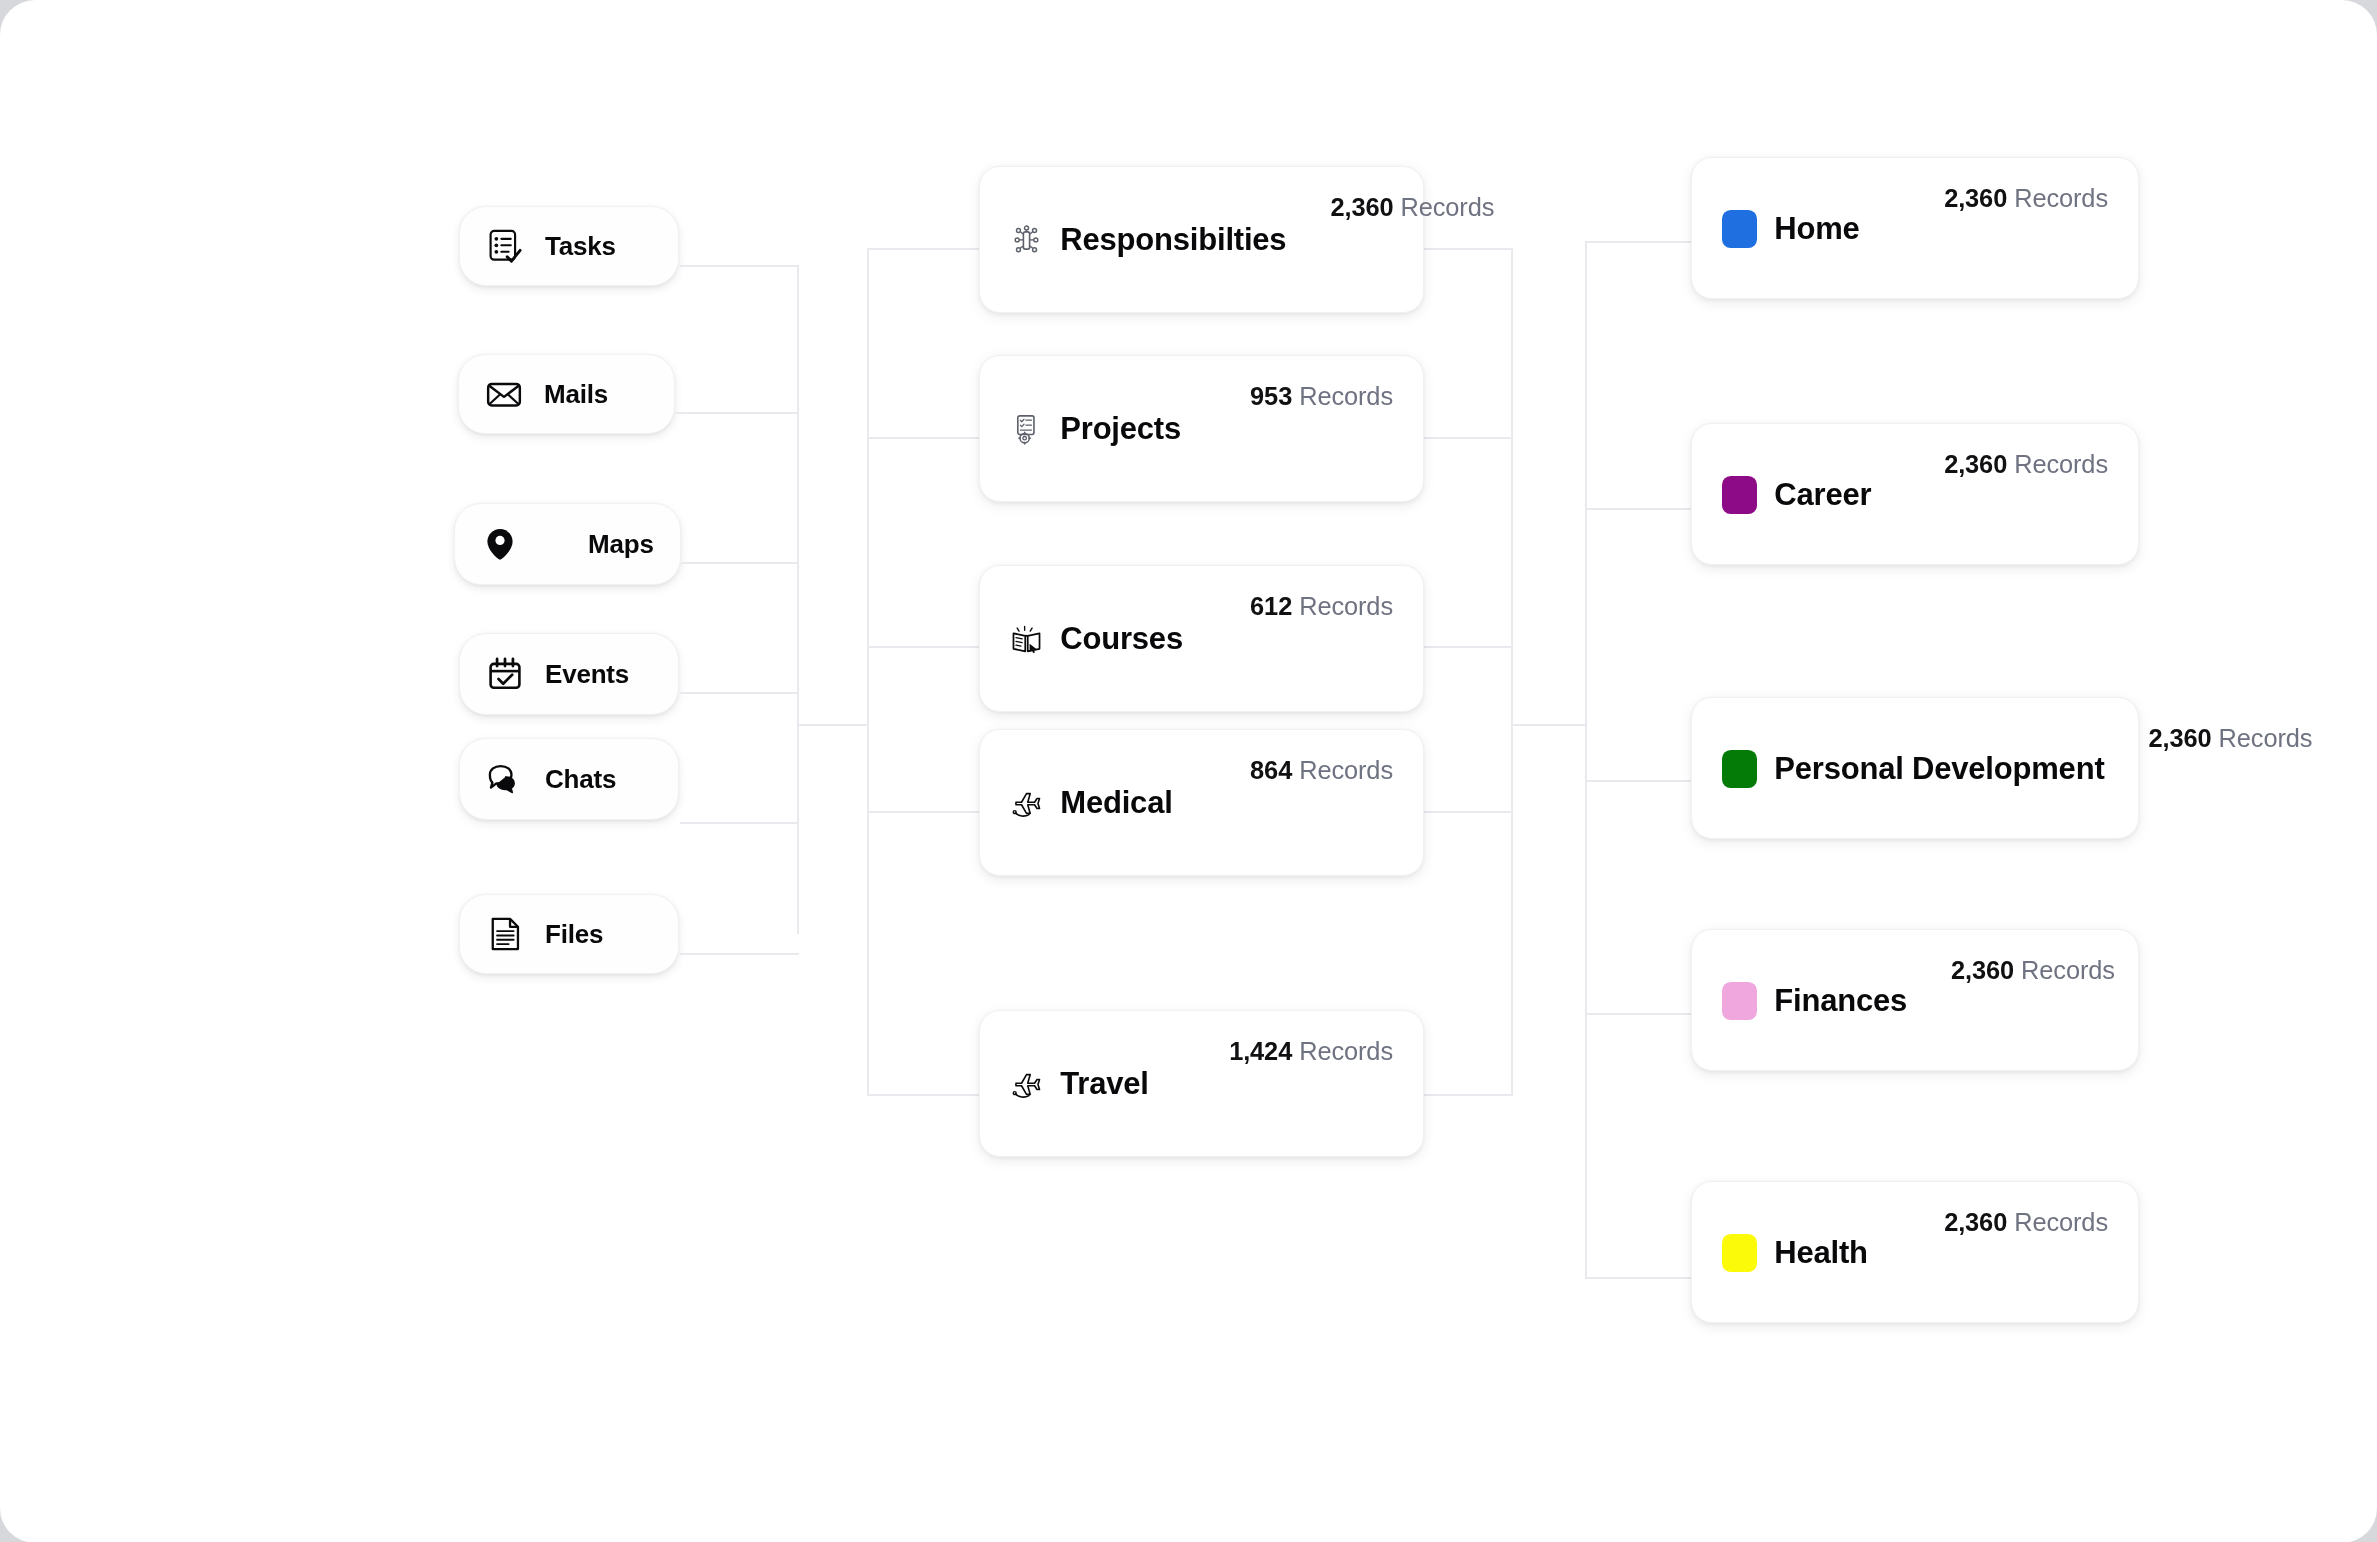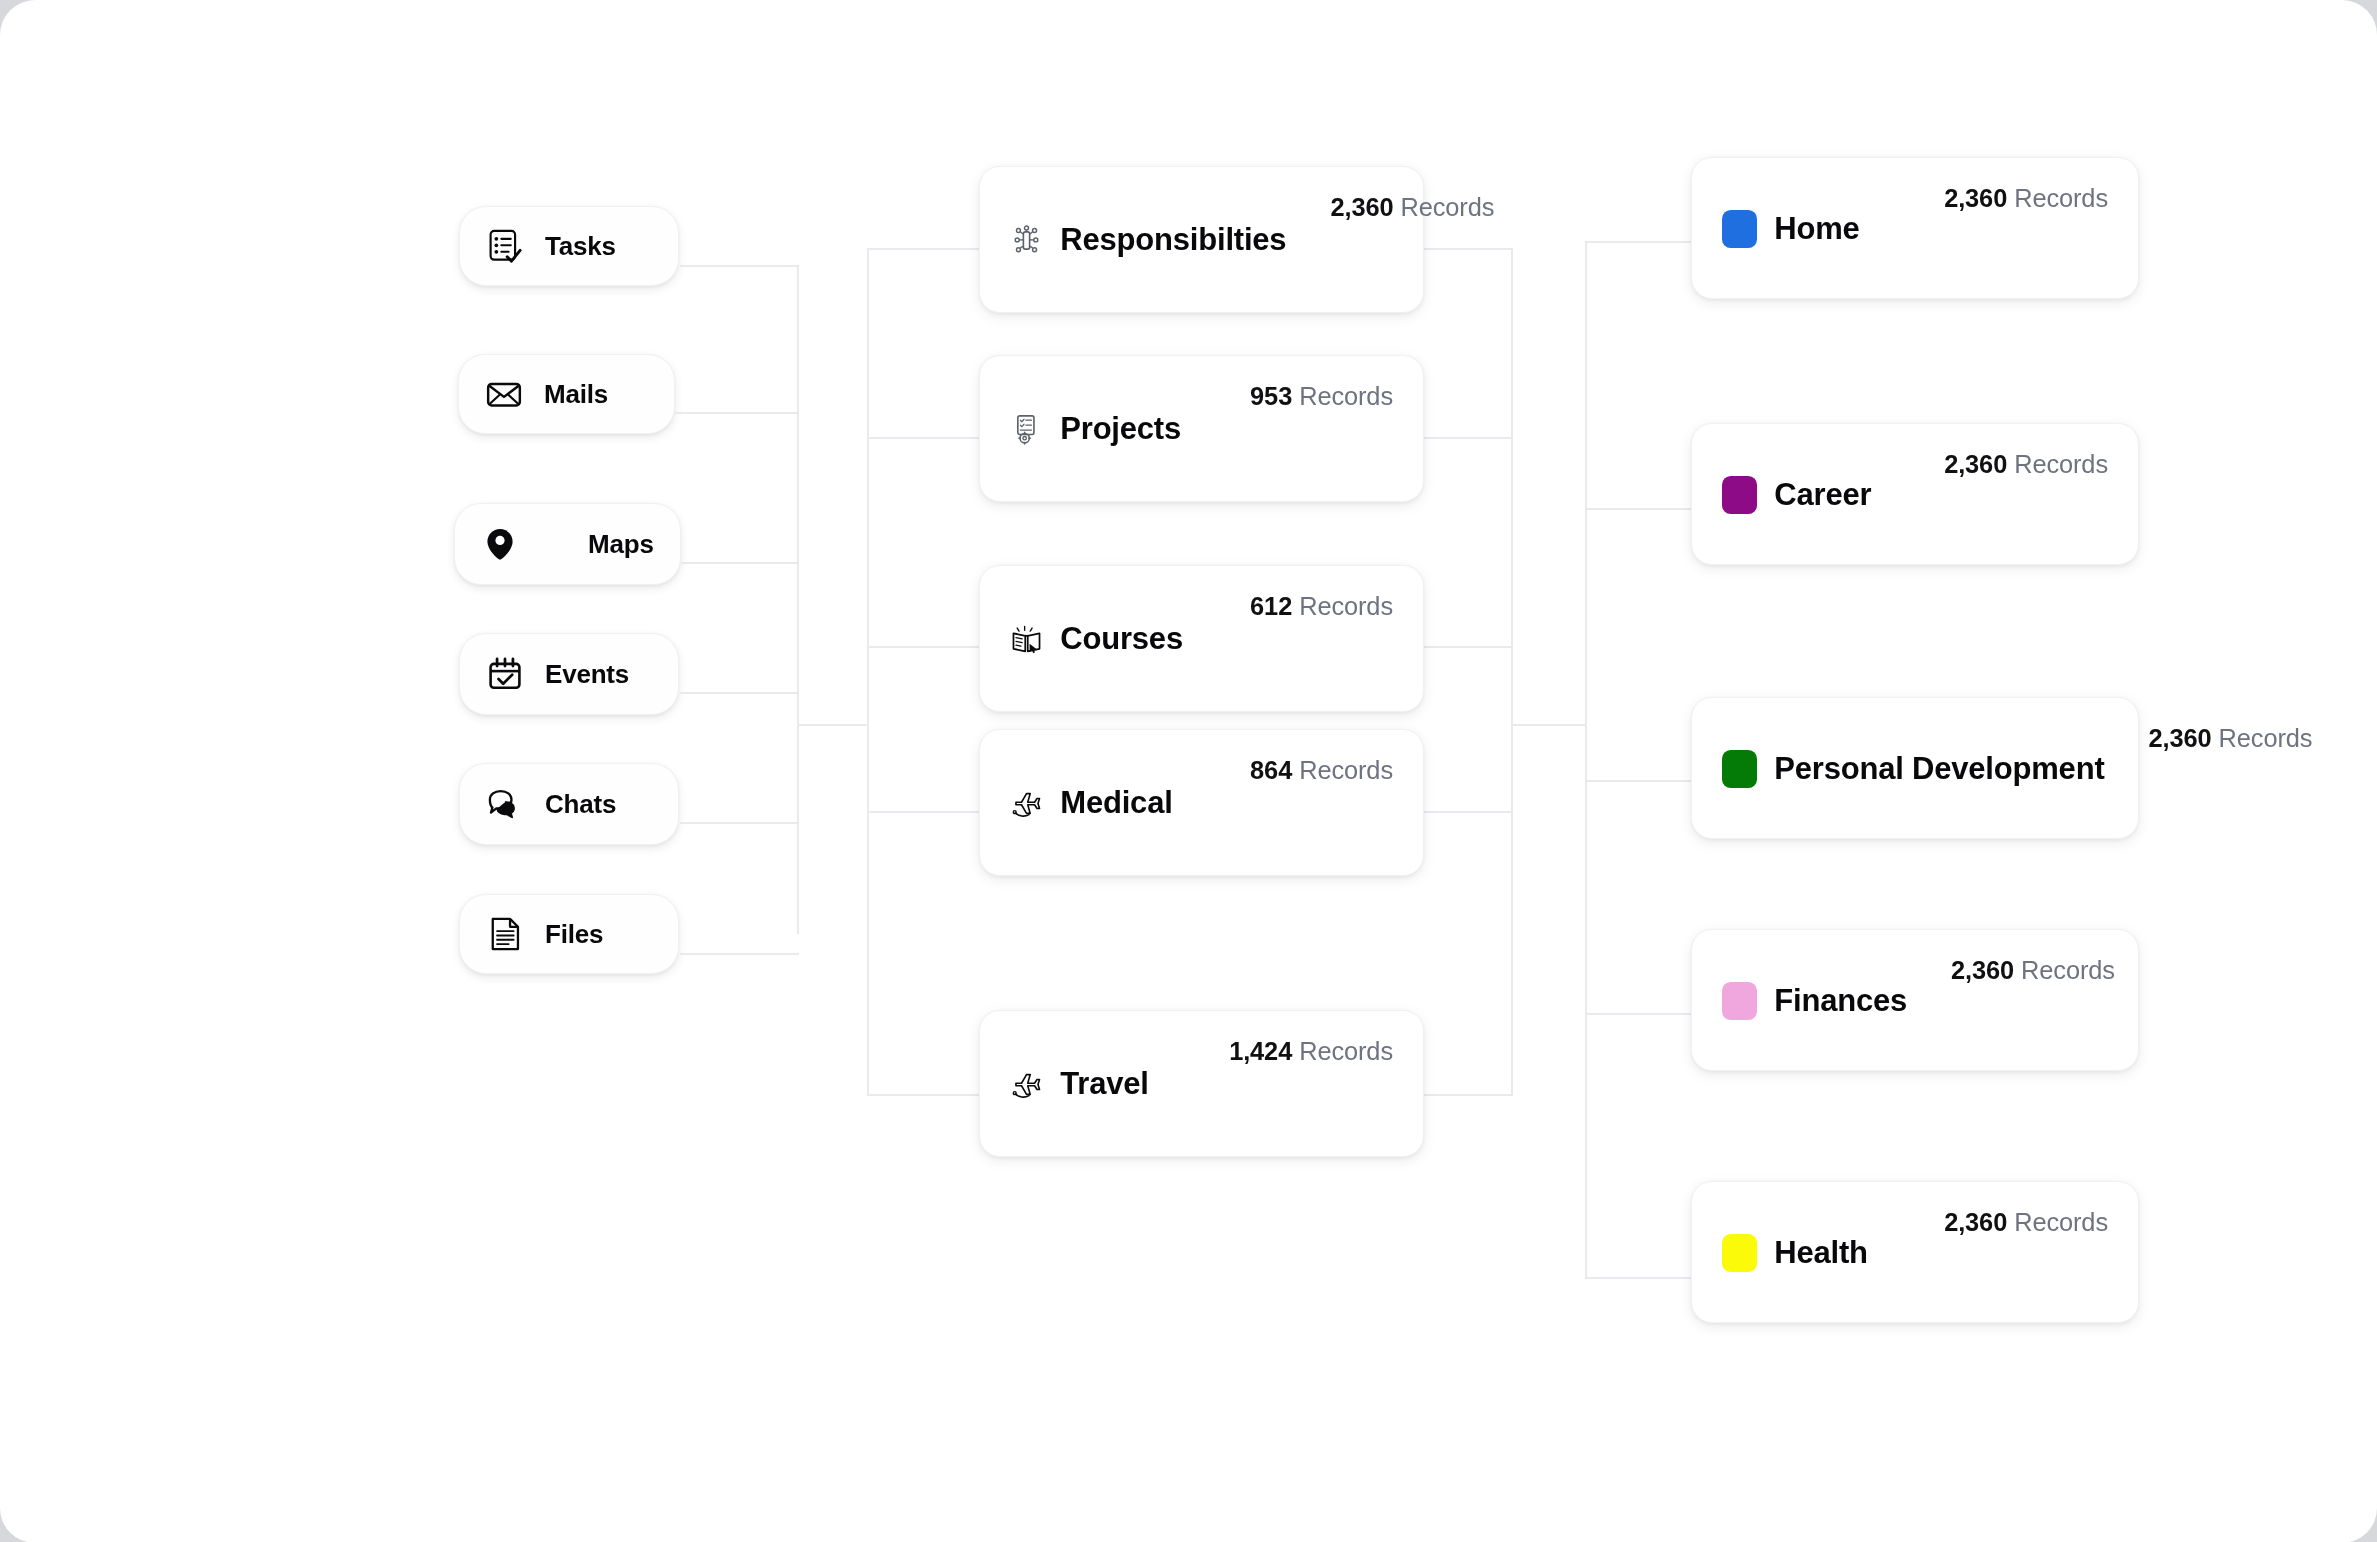--- a/index.html
+++ b/index.html
@@ -135,21 +135,21 @@
       <div class="line h" style="left: 681px; top: 562px; width: 118px;"></div>
       <div class="pill" style="left: 459px; top: 633px; width: 220px; height: 82px;">
         <span class="pic">
           <svg viewBox="0 0 50 50">
             <use xlink:href="#ico-calendar-check-icon"></use>
           </svg>
         </span>
         <span class="ptxt">Events</span>
       </div>
       <div class="line h" style="left: 680px; top: 692px; width: 119px;"></div>
-      <div class="pill" style="left: 459px; top: 763px; width: 220px; height: 82px;">
+      <div class="pill" style="left: 459px; top: 738px; width: 220px; height: 82px;">
         <span class="pic">
           <svg viewBox="0 0 50 50">
             <use xlink:href="#ico-chat-bubbles-icon"></use>
           </svg>
         </span>
         <span class="ptxt">Chats</span>
       </div>
       <div class="line h" style="left: 680px; top: 822px; width: 119px;"></div>
       <div class="pill" style="left: 459px; top: 894px; width: 220px; height: 80px;">
         <span class="pic">

